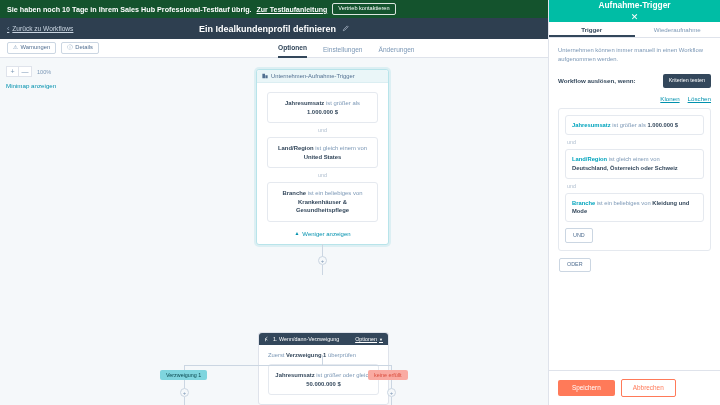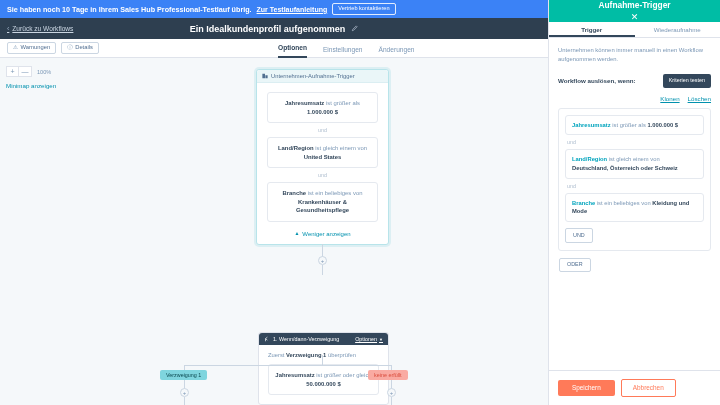--- a/index.html
+++ b/index.html
@@ -7,21 +7,21 @@
     width: 720px; height: 405px;
     font-family: "Liberation Sans", sans-serif;
     background: #f5f8fa;
     overflow: hidden;
   }
   body { position: relative; }
 
   
   .trial-banner {
     position: absolute; top: 0; left: 0; width: 548px; height: 18px;
-    background: #3b82f6; color: #fff;
+    background: #14532d; color: #fff;
     display: flex; align-items: center; gap: 5px;
     padding: 0 7px; font-size: 7.2px; font-weight: bold;
     white-space: nowrap;
   }
   .trial-banner .trial-link {
     color: #fff; text-decoration: underline; font-weight: bold; font-size: 7px;
   }
   .trial-banner .trial-btn {
     border: 1px solid rgba(255,255,255,.85); border-radius: 2px;
     color: #fff; background: transparent;
@@ -233,21 +233,21 @@
   <a class="trial-link" href="#">Zur Testlaufanleitung</a>
   <button class="trial-btn">Vertrieb kontaktieren</button>
 </div>
 
 <div class="app-header">
   <a class="back-link" href="#">
     <span class="back-chevron">‹</span>
     <span>Zurück zu Workflows</span>
   </a>
   <div class="header-title-wrap">
-    <span class="header-title">Ein Idealkundenprofil aufgenommen</span>
+    <span class="header-title">Ein Idealkundenprofil definieren</span>
     <span class="pencil-icon">
       <svg width="7" height="7" viewBox="0 0 16 16" fill="none" stroke="#b3c0ce" stroke-width="1.6">
         <path d="M12 2l2 2-8 8-3 1 1-3 8-8z"></path>
       </svg>
     </span>
   </div>
 </div>
 
 <div class="toolbar">
   <div class="toolbar-left">

